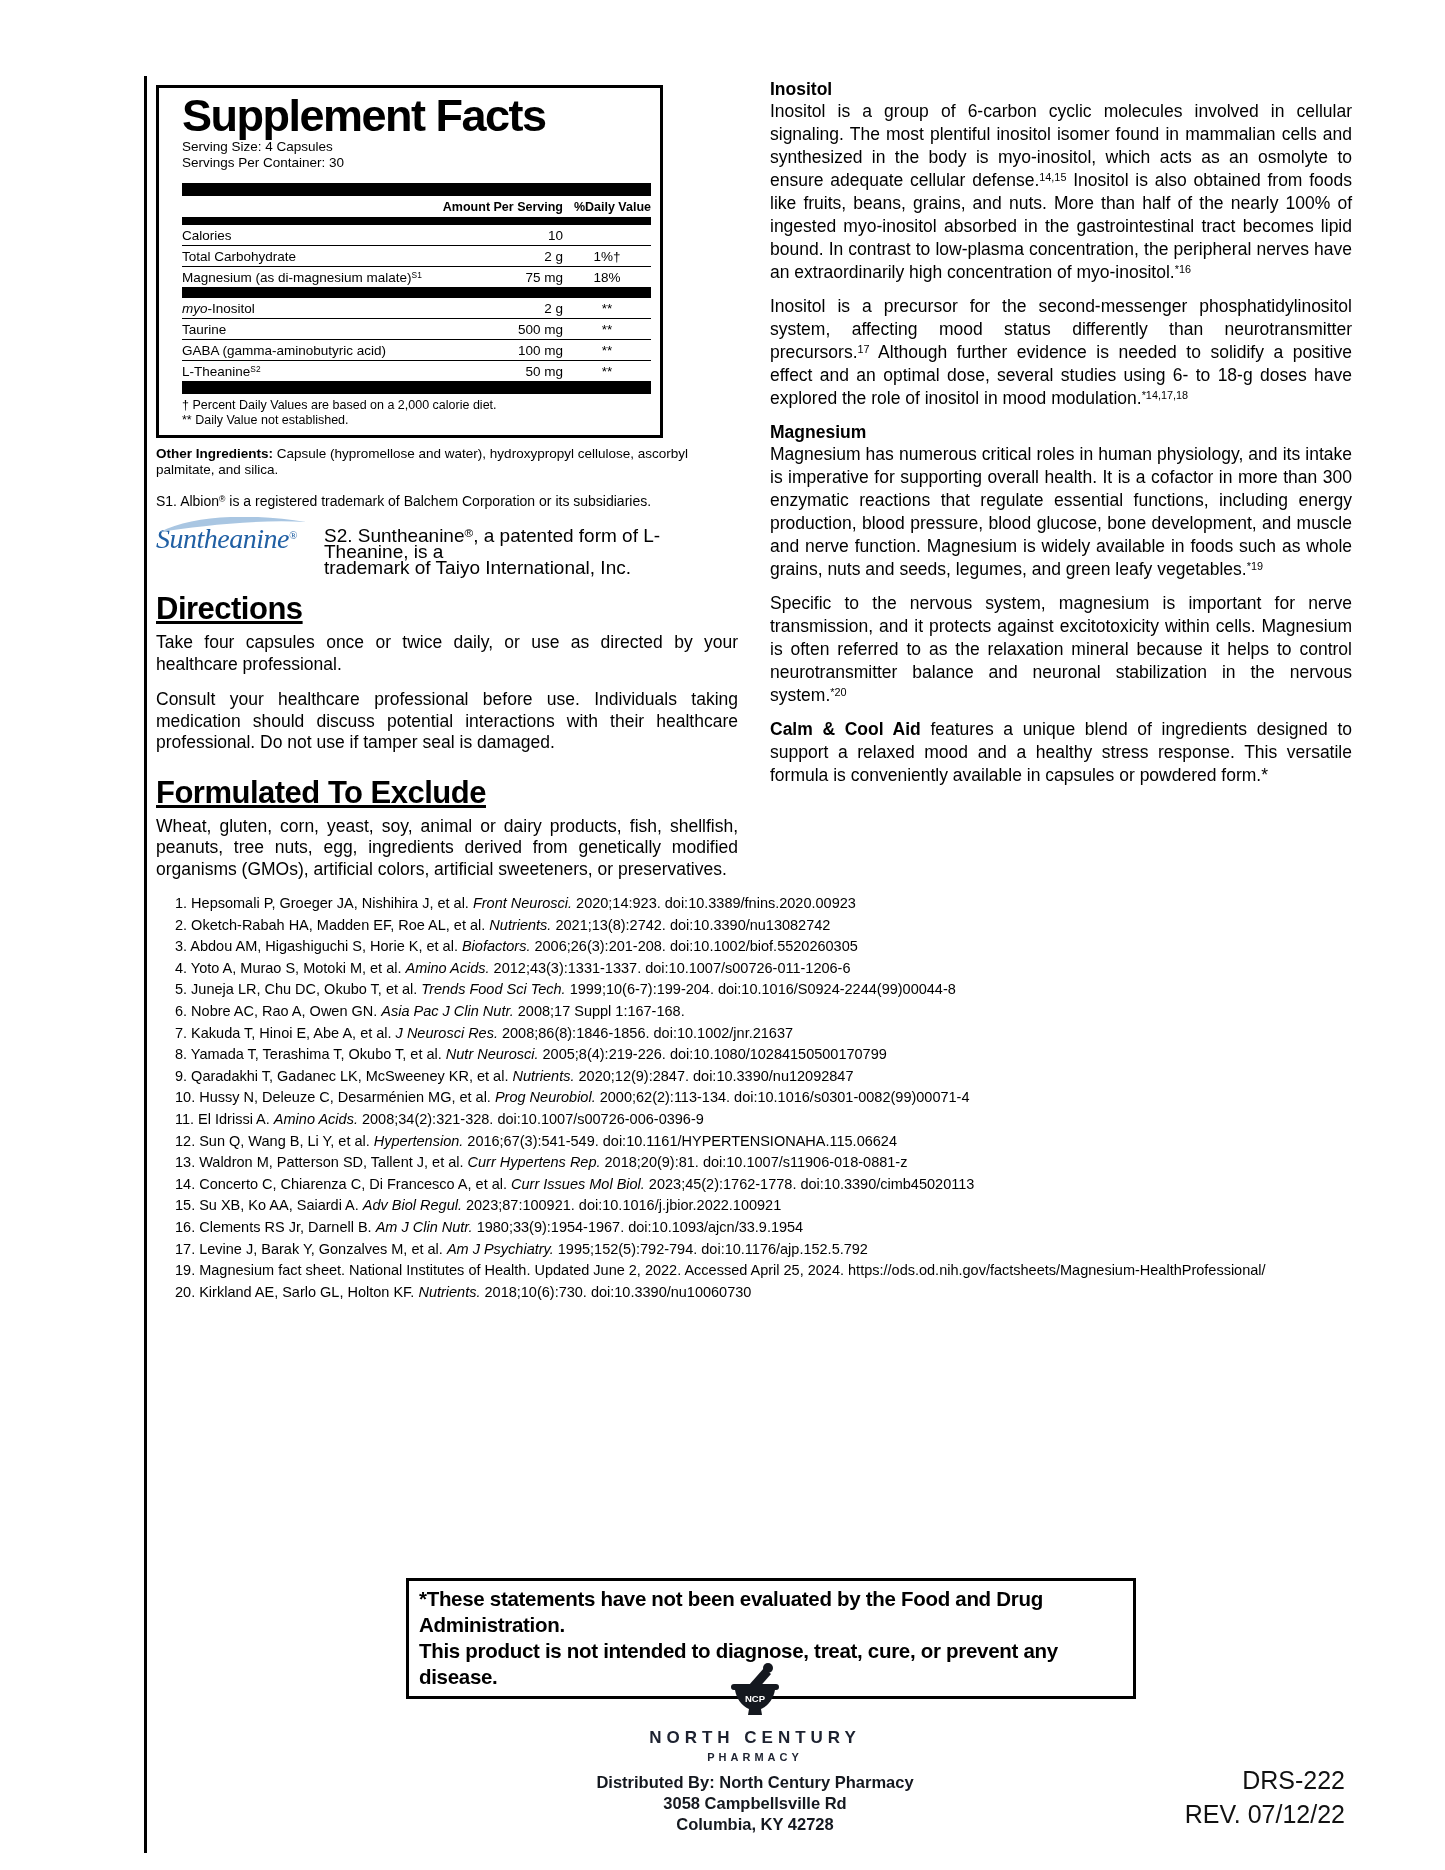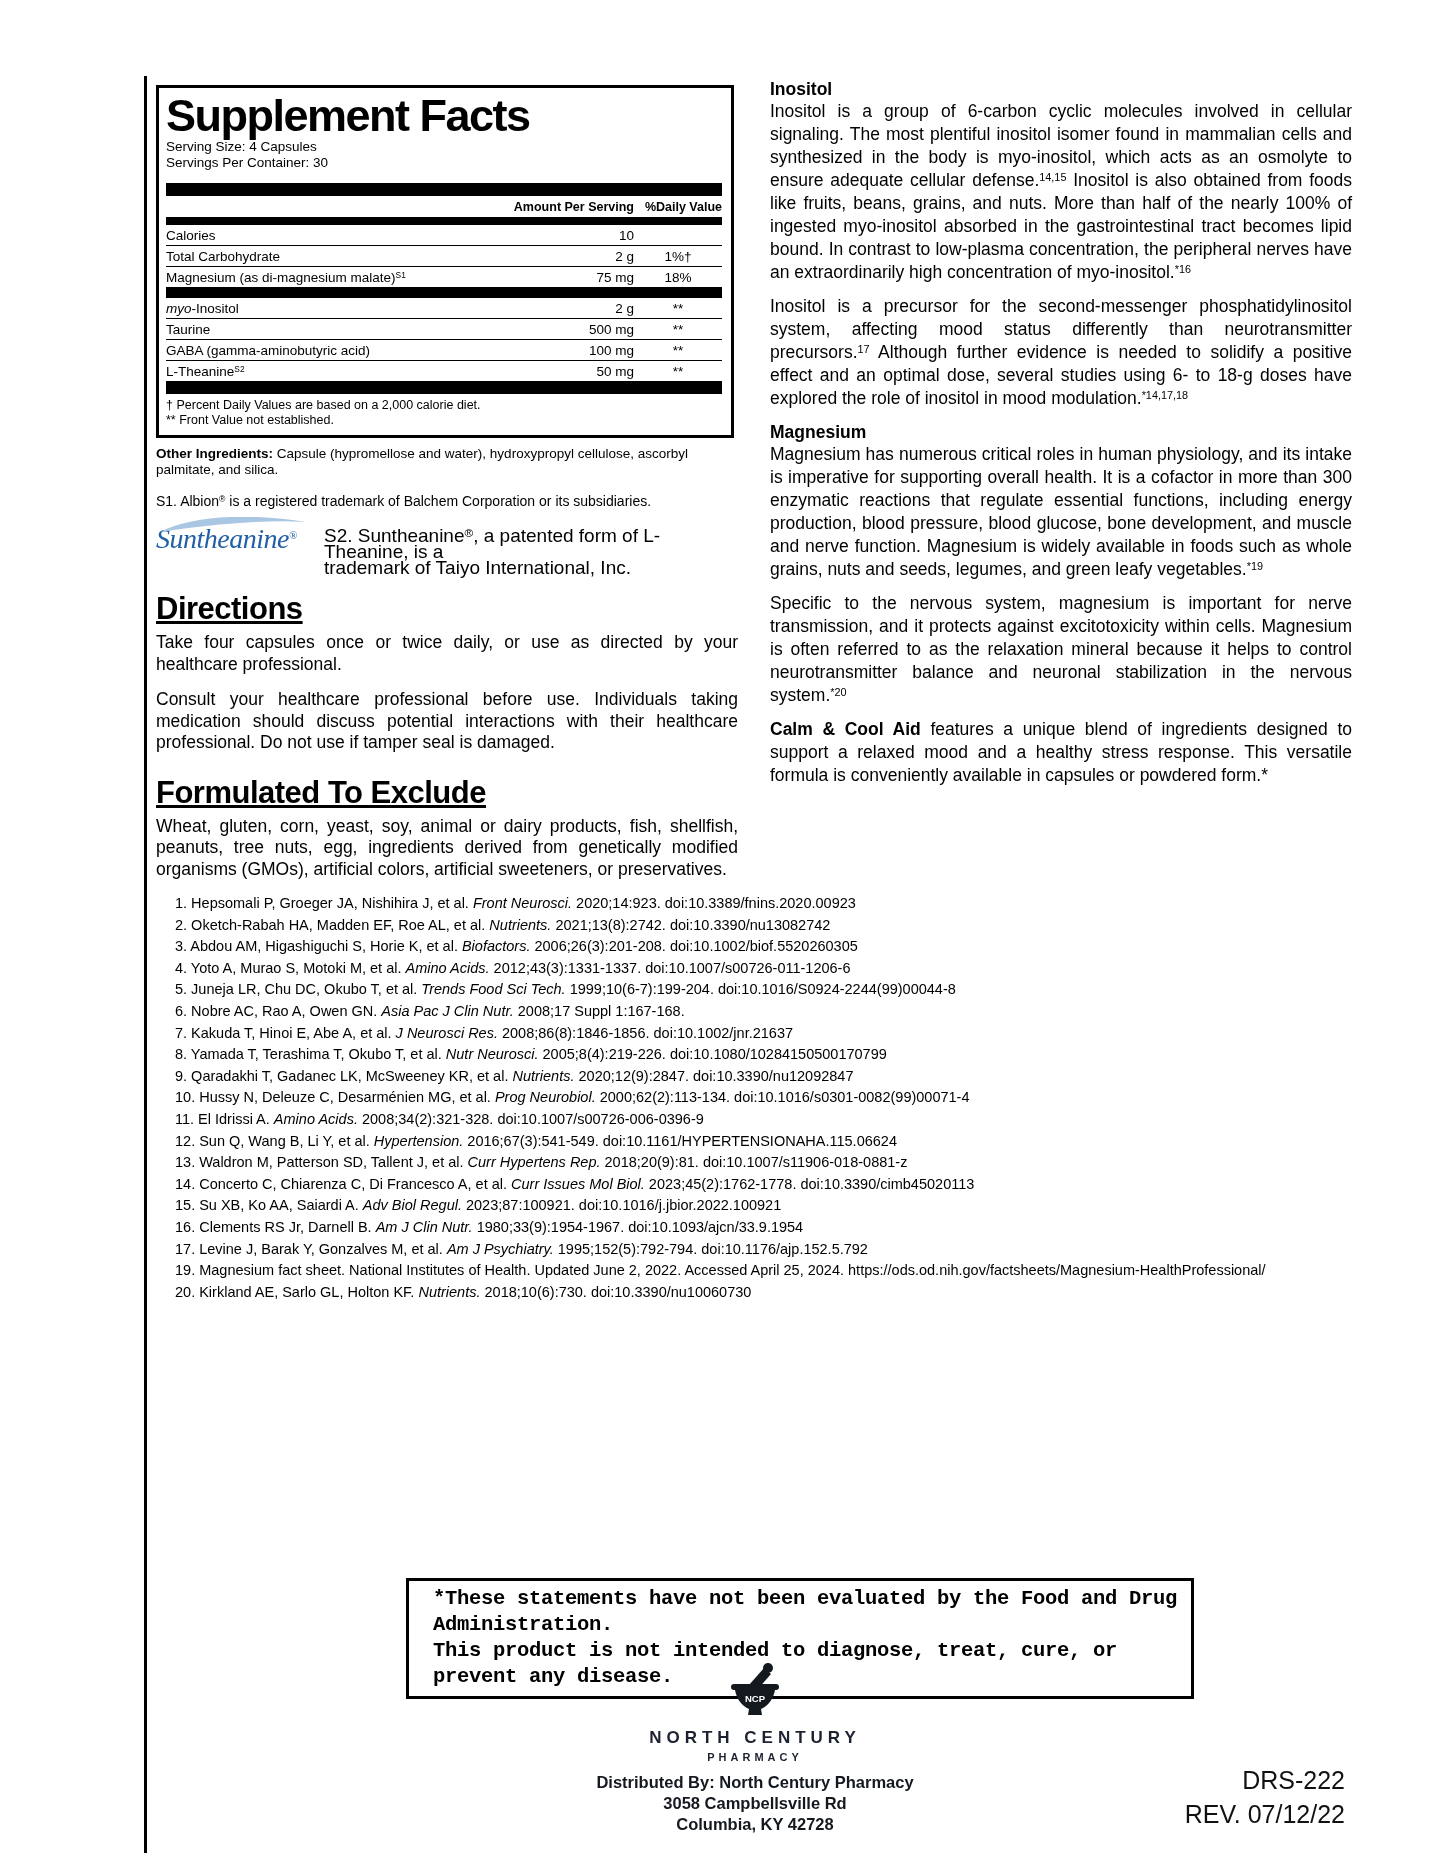--- a/index.html
+++ b/index.html
@@ -2,21 +2,21 @@
 <html><head>
 <meta charset="utf-8">
 <style>
   html,body{margin:0;padding:0;background:#fff;}
   .page{position:relative;width:1445px;height:1870px;background:#fff;overflow:hidden;
         font-family:"Liberation Sans",sans-serif;color:#000;}
   .left-rule{position:absolute;left:144px;top:76px;width:3px;height:1777px;background:#000;}
 
   
   .col-left{position:absolute;left:156px;top:85px;width:582px;}
-  .sf{width:578px;border:3px solid #000;padding:5px 9px 7px 7px;box-sizing:border-box;}
+  .sf{width:507px;border:3px solid #000;padding:5px 9px 7px 23px;box-sizing:border-box;}
   .sf-title{font-size:45px;line-height:46px;font-weight:bold;letter-spacing:-1.5px;margin:0;white-space:nowrap;}
   .sf-serving{font-size:13.5px;line-height:16px;}
   .bar{background:#000;}
   .b1{height:13px;margin-top:12px;}
   .b2{height:8px;}
   .b3{height:11px;}
   .b4{height:13px;}
   .sf-head{display:flex;align-items:flex-end;font-weight:bold;font-size:12.5px;padding:4px 0 3px;}
   .sf-head .sp{flex:1;}
   .sf-head .ah{text-align:right;}
@@ -47,23 +47,23 @@
   .h-small{font-size:17.5px;line-height:22px;font-weight:bold;margin:0;}
   .rc-p{font-size:17.5px;line-height:23px;text-align:justify;margin:0 0 11px 0;}
   .rc-h-gap{margin-top:2px;}
   sup{font-size:62%;line-height:0;position:relative;top:-0.42em;vertical-align:baseline;}
 
   
   .refs{position:absolute;left:175px;top:893px;font-size:14.5px;}
   .ref{line-height:21.6px;white-space:nowrap;}
 
   
-  .disclaimer{position:absolute;left:406px;top:1578px;width:788px;box-sizing:border-box;
-              border:3px solid #000;padding:5px 12px 6px 24px;font-weight:bold;
-              font-size:20.5px;line-height:26px;letter-spacing:-0.3px;font-family:Liberation Mono, monospace;}
+  .disclaimer{position:absolute;left:406px;top:1578px;width:730px;box-sizing:border-box;
+              border:3px solid #000;padding:5px 12px 6px 10px;font-weight:bold;
+              font-size:20.5px;line-height:26px;letter-spacing:-0.3px;}
 
   
   .footer{position:absolute;left:455px;top:1662px;width:600px;text-align:center;}
   .brand1{font-size:17px;font-weight:bold;letter-spacing:5px;color:#1d2230;margin-top:4px;}
   .brand2{font-size:11px;font-weight:bold;letter-spacing:4px;color:#1d2230;margin-top:3px;}
   .addr{font-size:16.5px;line-height:21px;font-weight:bold;color:#14181f;margin-top:9px;}
   .docnum{position:absolute;right:100px;top:1763px;text-align:right;font-size:25px;
           line-height:34px;color:#111;}
 </style>
 </head>
@@ -120,21 +120,21 @@
             <span class="d">**</span>
           </div>
           <div class="sf-row">
             <span class="n">L-Theanine<sup>S2</sup></span>
             <span class="a">50 mg</span>
             <span class="d">**</span>
           </div>
         </div>
       <div class="bar b4"></div>
       <div class="sf-foot">† Percent Daily Values are based on a 2,000 calorie diet.</div>
-      <div class="sf-foot" style="margin-top:0;">** Front Value not established.</div>
+      <div class="sf-foot" style="margin-top:0;">** Daily Value not established.</div>
     </div>
 
     <div class="other"><b>Other Ingredients:</b><span> Capsule (hypromellose and water), hydroxypropyl cellulose, ascorbyl palmitate, and silica.</span></div>
 
     <div class="s1note">S1. Albion<sup>®</sup> is a registered trademark of Balchem Corporation or its subsidiaries.</div>
 
     <div class="sunth-row">
       <div class="sunth-logo">
         <svg class="sunth-swoosh" width="150" height="18" viewBox="0 0 150 18">
           <path d="M2 15 C35 -2 95 -4 148 5 C100 2 40 9 2 15 Z" fill="#a9c6e2"></path>

